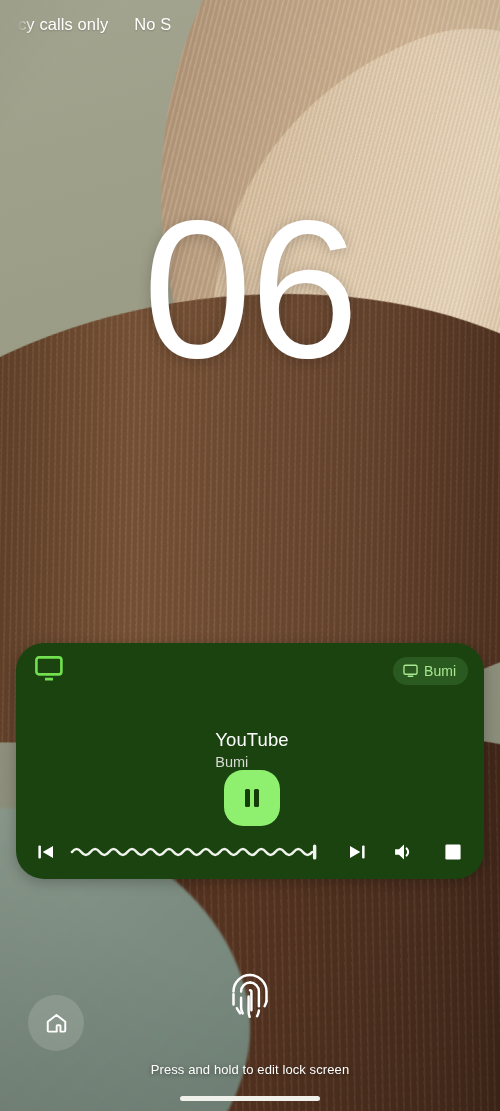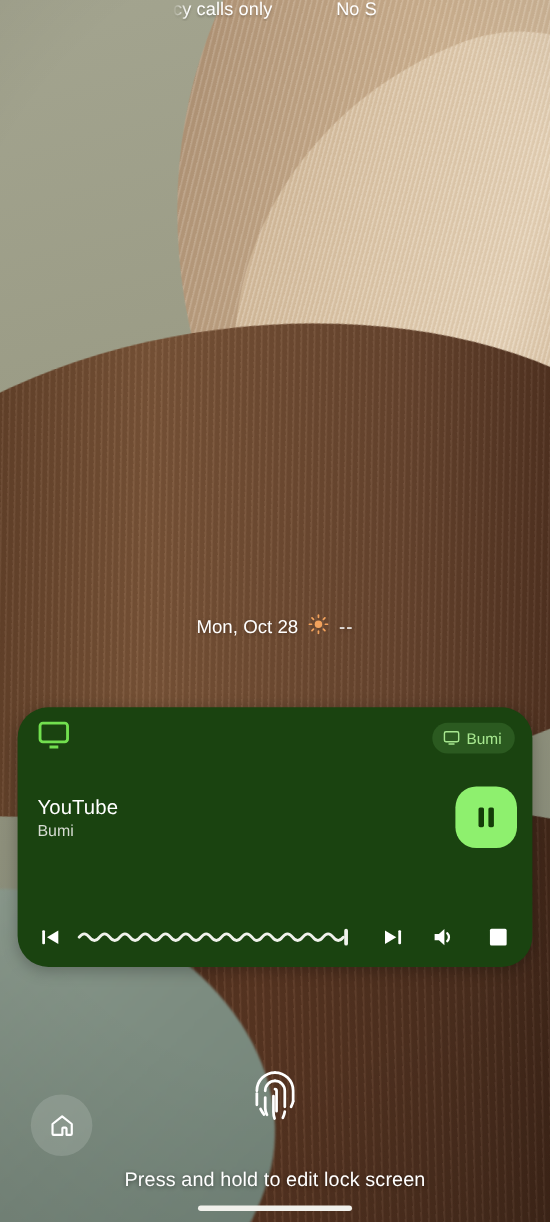--- a/index.html
+++ b/index.html
@@ -119,33 +119,32 @@
   }
 
   
   .statusbar {
     position: absolute; left: 0; top: 0;
     width: 500px; height: 48px;
     display: flex; align-items: center;
     padding: 0 18px;
     color: #fff;
     z-index: 6;
-    flex-direction: column;
   }
   .sb-left { display: flex; align-items: baseline; flex: 1; min-width: 0; position: relative; }
   .sb-carrier {
     font-size: 16.5px; letter-spacing: .1px; white-space: nowrap;
     text-shadow: 0 1px 2px rgba(0,0,0,.22);
   }
   .sb-carrier.fade-l {
     -webkit-mask-image: linear-gradient(90deg, rgba(0,0,0,0) 0px, #000 14px);
             mask-image: linear-gradient(90deg, rgba(0,0,0,0) 0px, #000 14px);
   }
   .sb-carrier2 {
-    margin-left: 58px;
+    margin-left: 26px;
     -webkit-mask-image: linear-gradient(90deg, #000 0px, #000 34px, rgba(0,0,0,0) 48px);
             mask-image: linear-gradient(90deg, #000 0px, #000 34px, rgba(0,0,0,0) 48px);
   }
   .sb-right { display: flex; align-items: center; gap: 8px; }
   .sb-right svg { display: block; }
   .sb-batt { font-size: 16.5px; letter-spacing: -.1px; margin-left: -2px; text-shadow: 0 1px 2px rgba(0,0,0,.22); }
 
   
   .clock {
     position: absolute; left: 0; top: 206px; width: 500px;
@@ -193,23 +192,24 @@
     display: flex; align-items: center; gap: 6px;
     height: 28px; padding: 0 12px 0 10px;
     border-radius: 14px;
     background: #2b5a20;
     color: #a7e78f;
     font-size: 14px;
   }
   .device-chip svg { display: block; }
 
   .media-mid {
-    position: absolute; left: 0; top: 72px; width: 100%;
+    position: absolute; left: 0; top: 86px; width: 100%;
     display: flex; align-items: center; justify-content: space-between;
     padding: 0 14px 0 18px;
+    flex-direction: column;
   }
   .track { min-width: 0; }
   .track-title { color: #fff; font-size: 18.5px; letter-spacing: .1px; }
   .track-artist { color: #d6dbd2; font-size: 14.5px; margin-top: 3px; }
 
   .play-btn {
     width: 56px; height: 56px;
     border-radius: 19px;
     background: #8ef06e;
     display: flex; align-items: center; justify-content: center;
@@ -245,21 +245,21 @@
     width: 56px; height: 56px; border-radius: 50%;
     background: rgba(255,255,255,.14);
     display: flex; align-items: center; justify-content: center;
     z-index: 5; cursor: pointer; border: none; padding: 0;
   }
   .home-btn svg { display: block; }
 
   .edit-hint {
     position: absolute; left: 0; top: 1062px; width: 500px;
     text-align: center; color: #fff;
-    font-size: 18px; font-weight: 500;
+    font-size: 13px; font-weight: 500;
     letter-spacing: .1px;
     text-shadow: 0 1px 4px rgba(0,0,0,.45);
     z-index: 5;
   }
 
   .nav-pill {
     position: absolute; left: 50%; bottom: 10px;
     transform: translateX(-50%);
     width: 140px; height: 5px; border-radius: 3px;
     background: #f1f1ec;
@@ -283,41 +283,23 @@
   </div>
 
   <div class="statusbar">
     <div class="sb-left">
       <span class="sb-carrier fade-l">cy calls only</span>
       <span class="sb-carrier sb-carrier2">No S</span>
     </div>
   </div>
 
   <div class="clock">
+    <span class="clock-hh">06</span>
   </div>
 
-  <div class="dateline">
-    <span>Mon, Oct 28</span>
-    <span class="sun-ico">
-      <svg width="19" height="19" viewBox="0 0 24 24">
-        <circle cx="12" cy="12" r="4.3" fill="#f2a25c"></circle>
-        <g stroke="#f2a25c" stroke-width="2" stroke-linecap="round">
-          <line x1="12" y1="1.6" x2="12" y2="4"></line>
-          <line x1="12" y1="20" x2="12" y2="22.4"></line>
-          <line x1="1.6" y1="12" x2="4" y2="12"></line>
-          <line x1="20" y1="12" x2="22.4" y2="12"></line>
-          <line x1="4.6" y1="4.6" x2="6.3" y2="6.3"></line>
-          <line x1="17.7" y1="17.7" x2="19.4" y2="19.4"></line>
-          <line x1="4.6" y1="19.4" x2="6.3" y2="17.7"></line>
-          <line x1="17.7" y1="6.3" x2="19.4" y2="4.6"></line>
-        </g>
-      </svg>
-    </span>
-    <span class="temp">--</span>
-  </div>
 
   <div class="media">
 
     <div class="media-top">
       <span class="cast-ico">
         <svg width="30" height="28" viewBox="0 0 30 28" fill="none" stroke="#72e04f" stroke-width="2.6">
           <rect x="2.4" y="2.4" width="25" height="17" rx="2.6"></rect>
           <path d="M11 22.8h8v2.6h-8z" fill="#72e04f" stroke="none"></path>
         </svg>
       </span>

